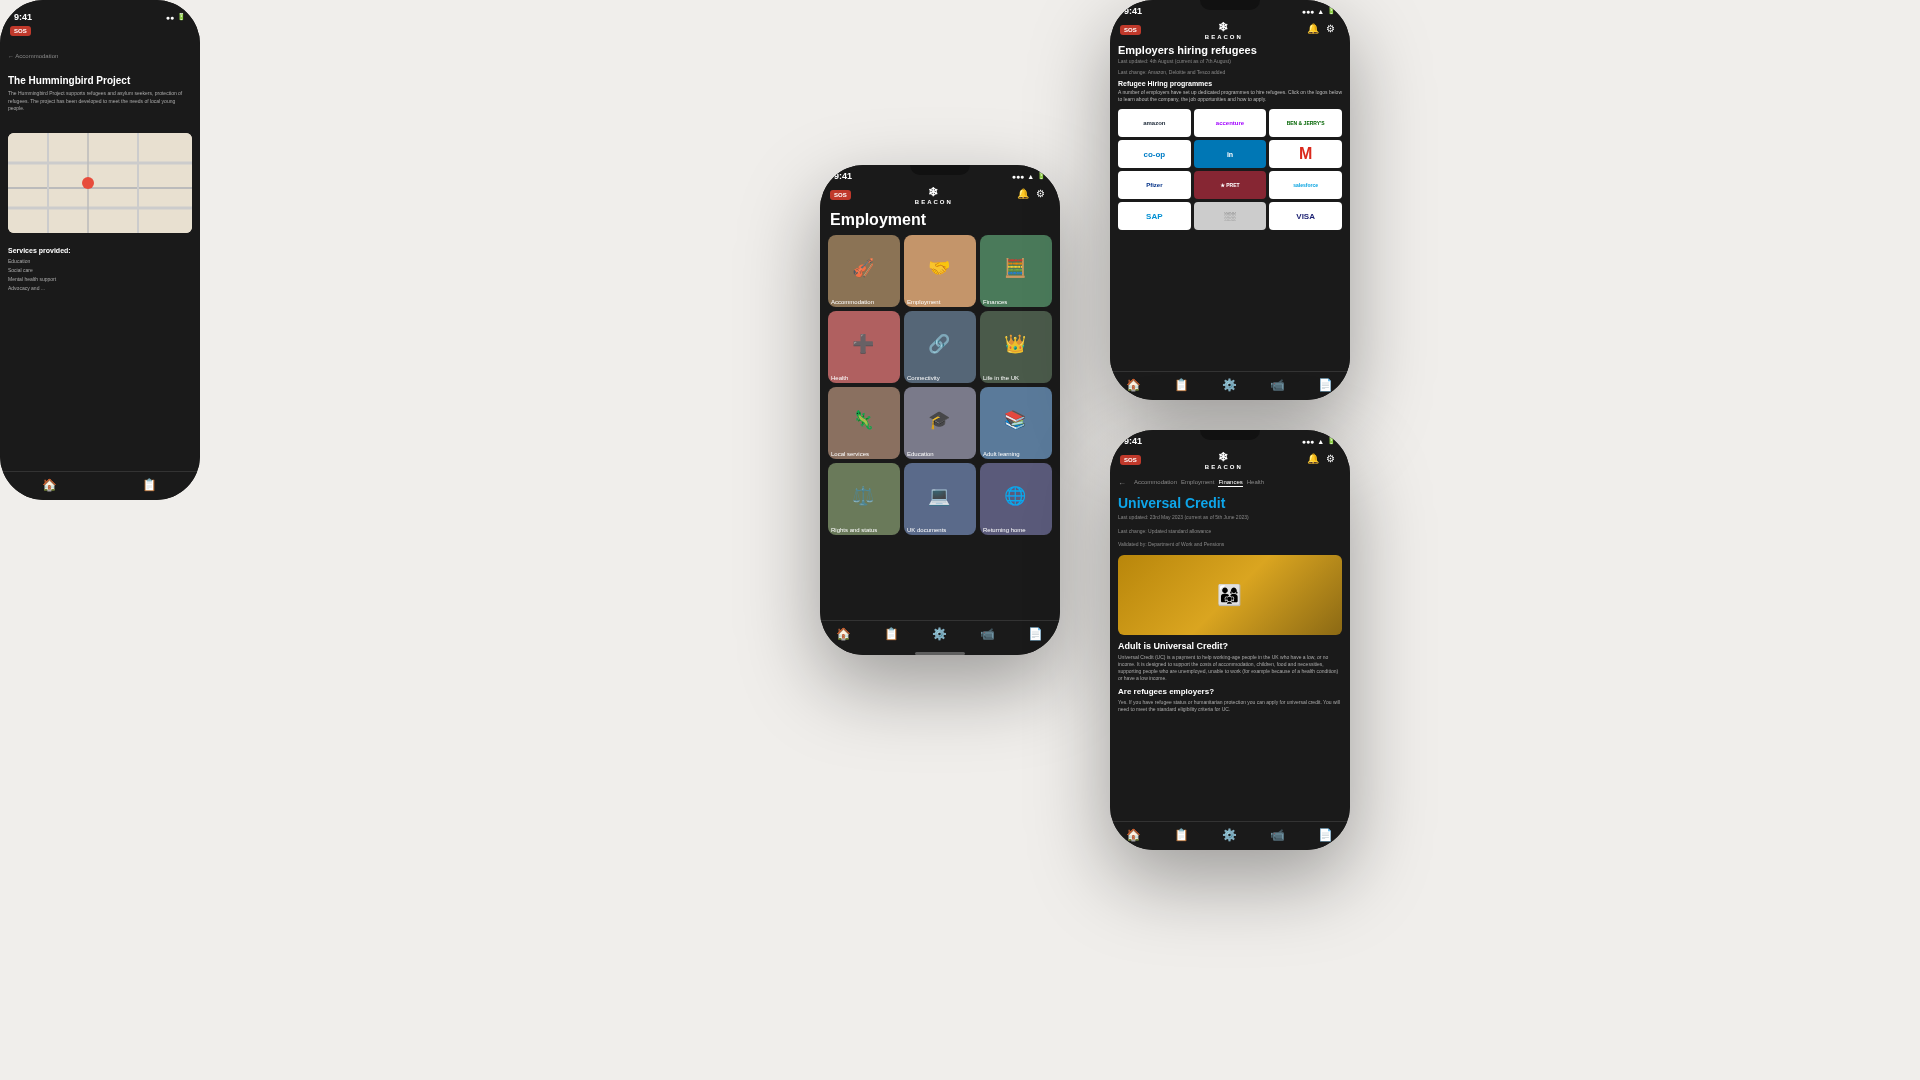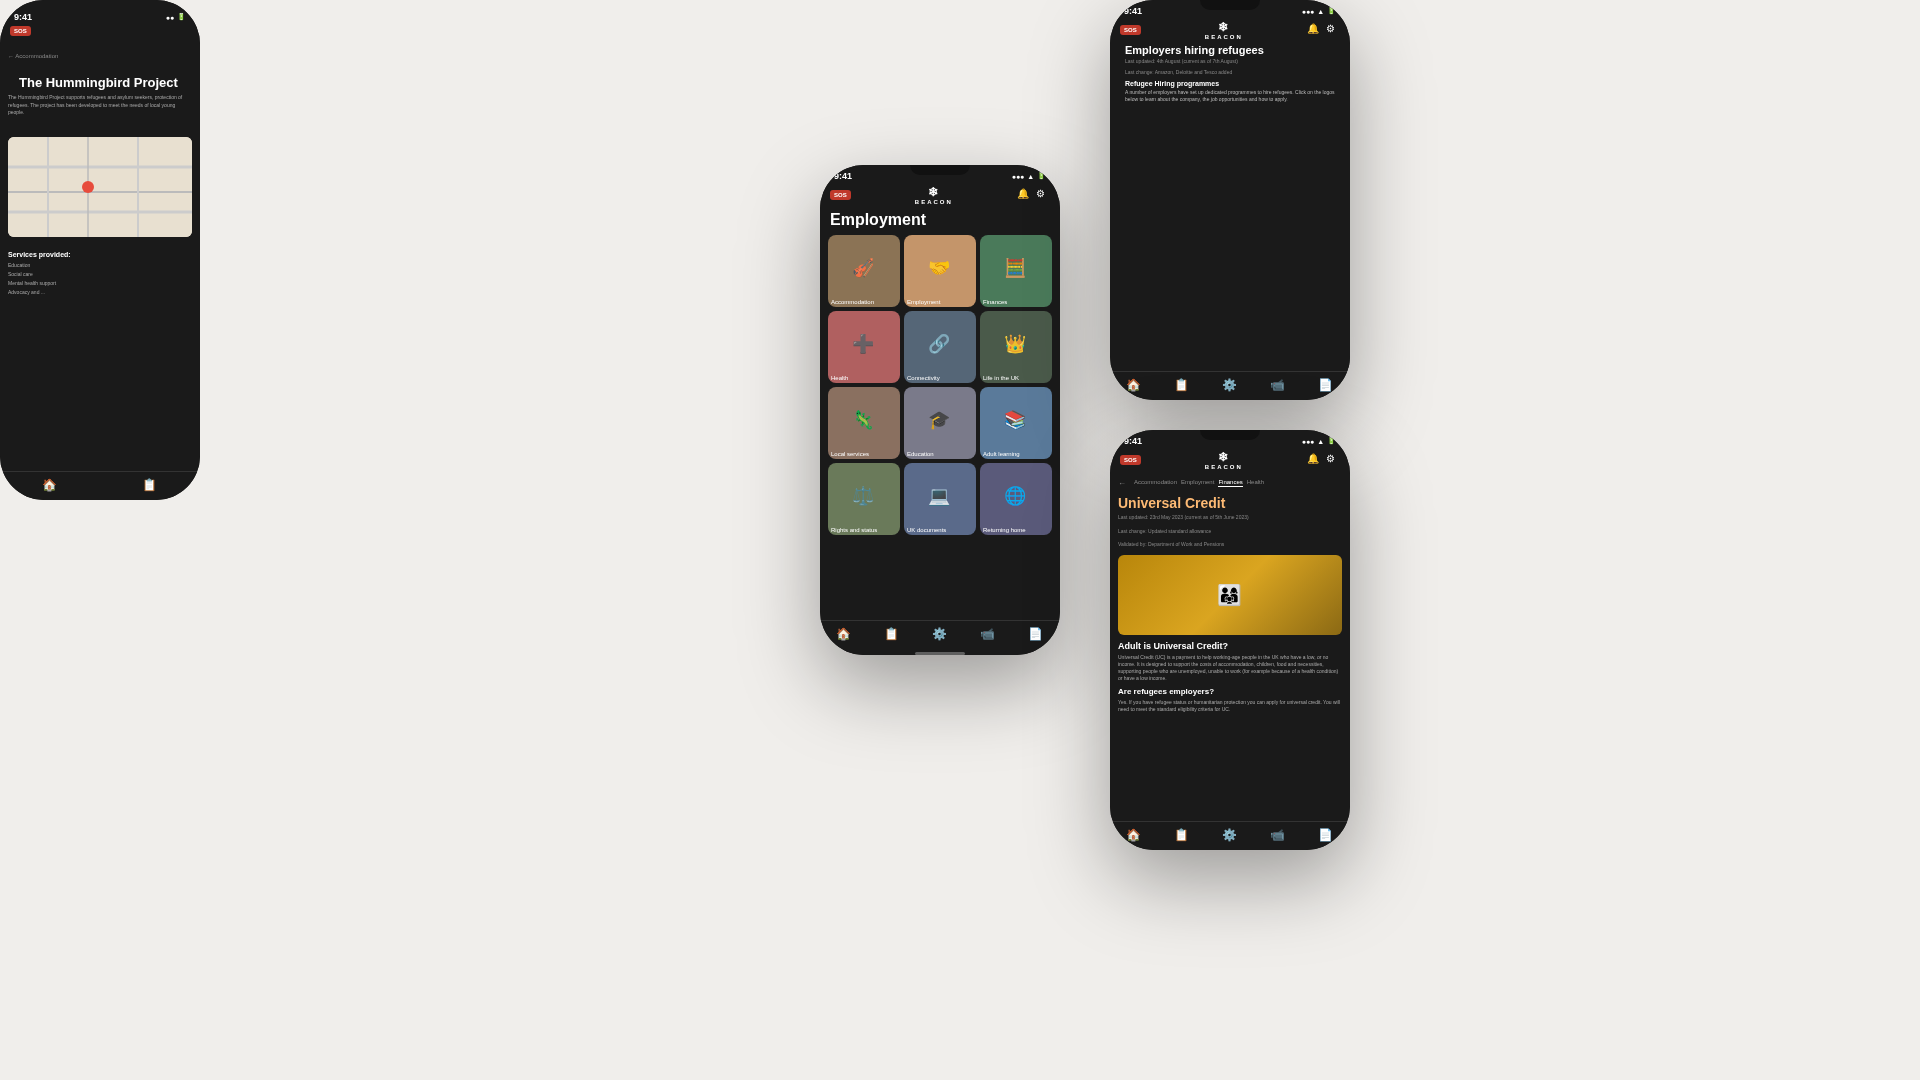--- a/index.html
+++ b/index.html
@@ -172,21 +172,20 @@
       height: 100%;
       background: #1a1a1a;
       overflow: hidden;
     }
 
     
     .employer-section {
       background: #1a1a1a;
       padding: 0 8px 6px;
       color: #fff;
-      margin-left: 7px;
     }
 
     .employer-title {
       font-size: 11px;
       font-weight: 700;
       margin-bottom: 2px;
       color: #fff;
     }
 
     .employer-meta {
@@ -251,21 +250,21 @@
     .cat-item.active {
       color: #fff;
       border-bottom: 1px solid #fff;
     }
 
     .universal-credit-section {
       padding: 4px 8px;
     }
 
     .uc-title {
-      color: #fdba74;
+      color: #0ea5e9;
       font-size: 14px;
       font-weight: 700;
       margin-bottom: 3px;
     }
 
     .uc-meta {
       font-size: 5px;
       color: #888;
       margin-bottom: 6px;
       line-height: 1.5;
@@ -310,24 +309,23 @@
       line-height: 1.4;
     }
 
     
     .phone4-content {
       padding: 8px;
       color: #fff;
     }
 
     .phone4-org-title {
-      font-size: 13px;
+      font-size: 10px;
       font-weight: 700;
       margin-bottom: 4px;
-      margin-left: 11px;
     }
 
     .phone4-org-text {
       font-size: 5px;
       color: #aaa;
       line-height: 1.5;
       margin-bottom: 6px;
     }
 
     .phone4-services {
@@ -578,20 +576,34 @@
         <span class="header-icon">🔔</span>
         <span class="header-icon">⚙</span>
       </div>
     </div>
     <div class="employer-section" style="flex: 1 1 0%; overflow: hidden;">
       <div class="employer-title">Employers hiring refugees</div>
       <div class="employer-meta">Last updated: 4th August (current as of 7th August)</div>
       <div class="employer-meta">Last change: Amazon, Deloitte and Tesco added</div>
       <div class="employer-subtitle">Refugee Hiring programmes</div>
       <div class="employer-desc">A number of employers have set up dedicated programmes to hire refugees. Click on the logos below to learn about the company, the job opportunities and how to apply.</div>
+      <div class="logo-grid">
+        <div class="logo-cell logo-amazon">amazon</div>
+        <div class="logo-cell logo-accenture">accenture</div>
+        <div class="logo-cell" style="font-size:5px;color:#006400;font-weight:700;">BEN &amp; JERRY'S</div>
+        <div class="logo-cell" style="color:#007dc6;font-weight:900;font-size:8px;">co-op</div>
+        <div class="logo-cell" style="background:#0077b5;color:#fff;font-size:7px;font-weight:700;">in</div>
+        <div class="logo-cell" style="color:#da291c;font-size:16px;font-weight:900;">M</div>
+        <div class="logo-cell" style="color:#003087;font-size:6px;font-weight:700;">Pfizer</div>
+        <div class="logo-cell" style="background:#862633;color:#fff;font-size:5px;font-weight:700;">★ PRET</div>
+        <div class="logo-cell" style="color:#00a1e0;font-size:5px;font-weight:700;">salesforce</div>
+        <div class="logo-cell" style="color:#008fd3;font-size:8px;font-weight:700;">SAP</div>
+        <div class="logo-cell" style="background:#ccc;font-size:8px;">░░</div>
+        <div class="logo-cell" style="color:#1a1f71;font-size:8px;font-weight:700;">VISA</div>
+      </div>
     </div>
     <div class="bottom-nav" style="margin-top:auto;">
       <div class="nav-item active">
           <span class="nav-icon">🏠</span>
         </div>
       <div class="nav-item">
           <span class="nav-icon">📋</span>
         </div>
       <div class="nav-item">
           <span class="nav-icon">⚙️</span>

